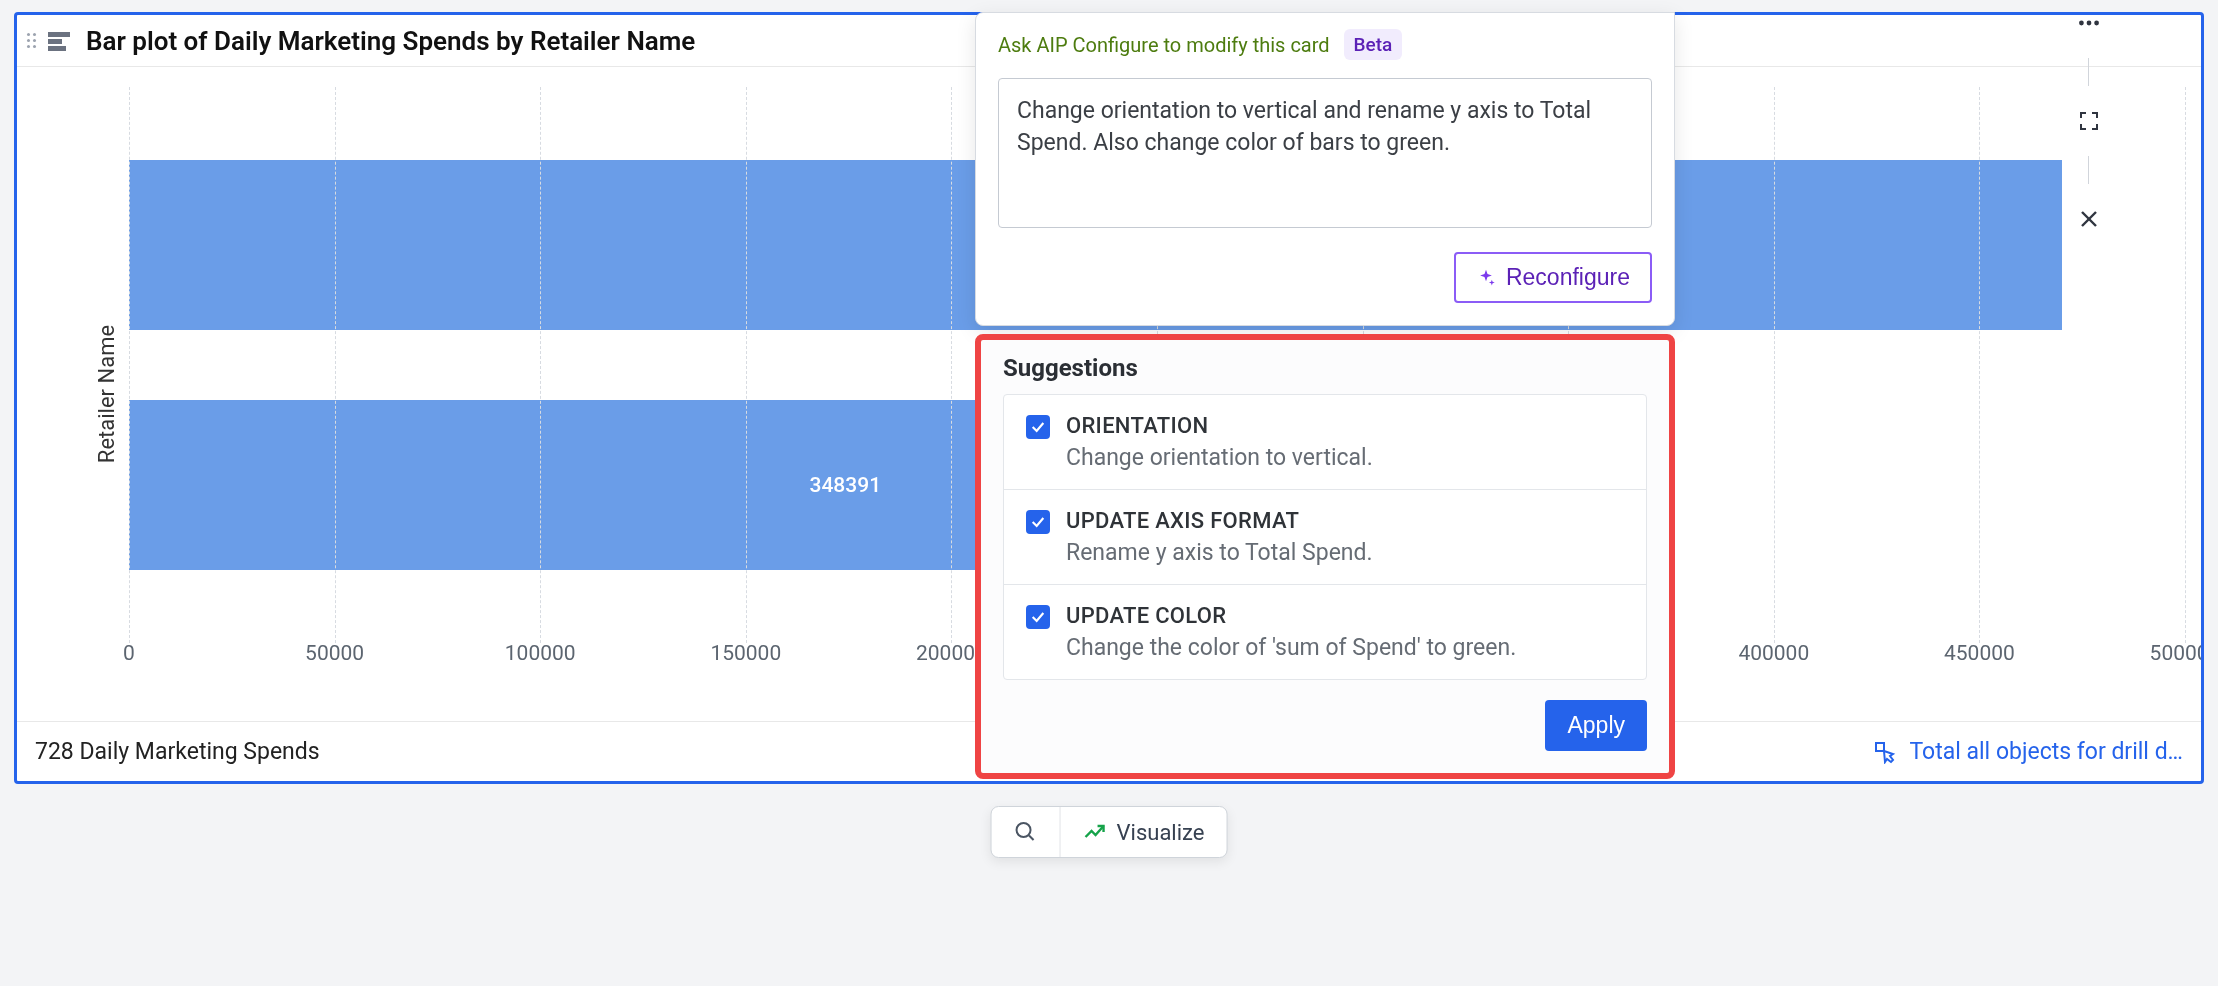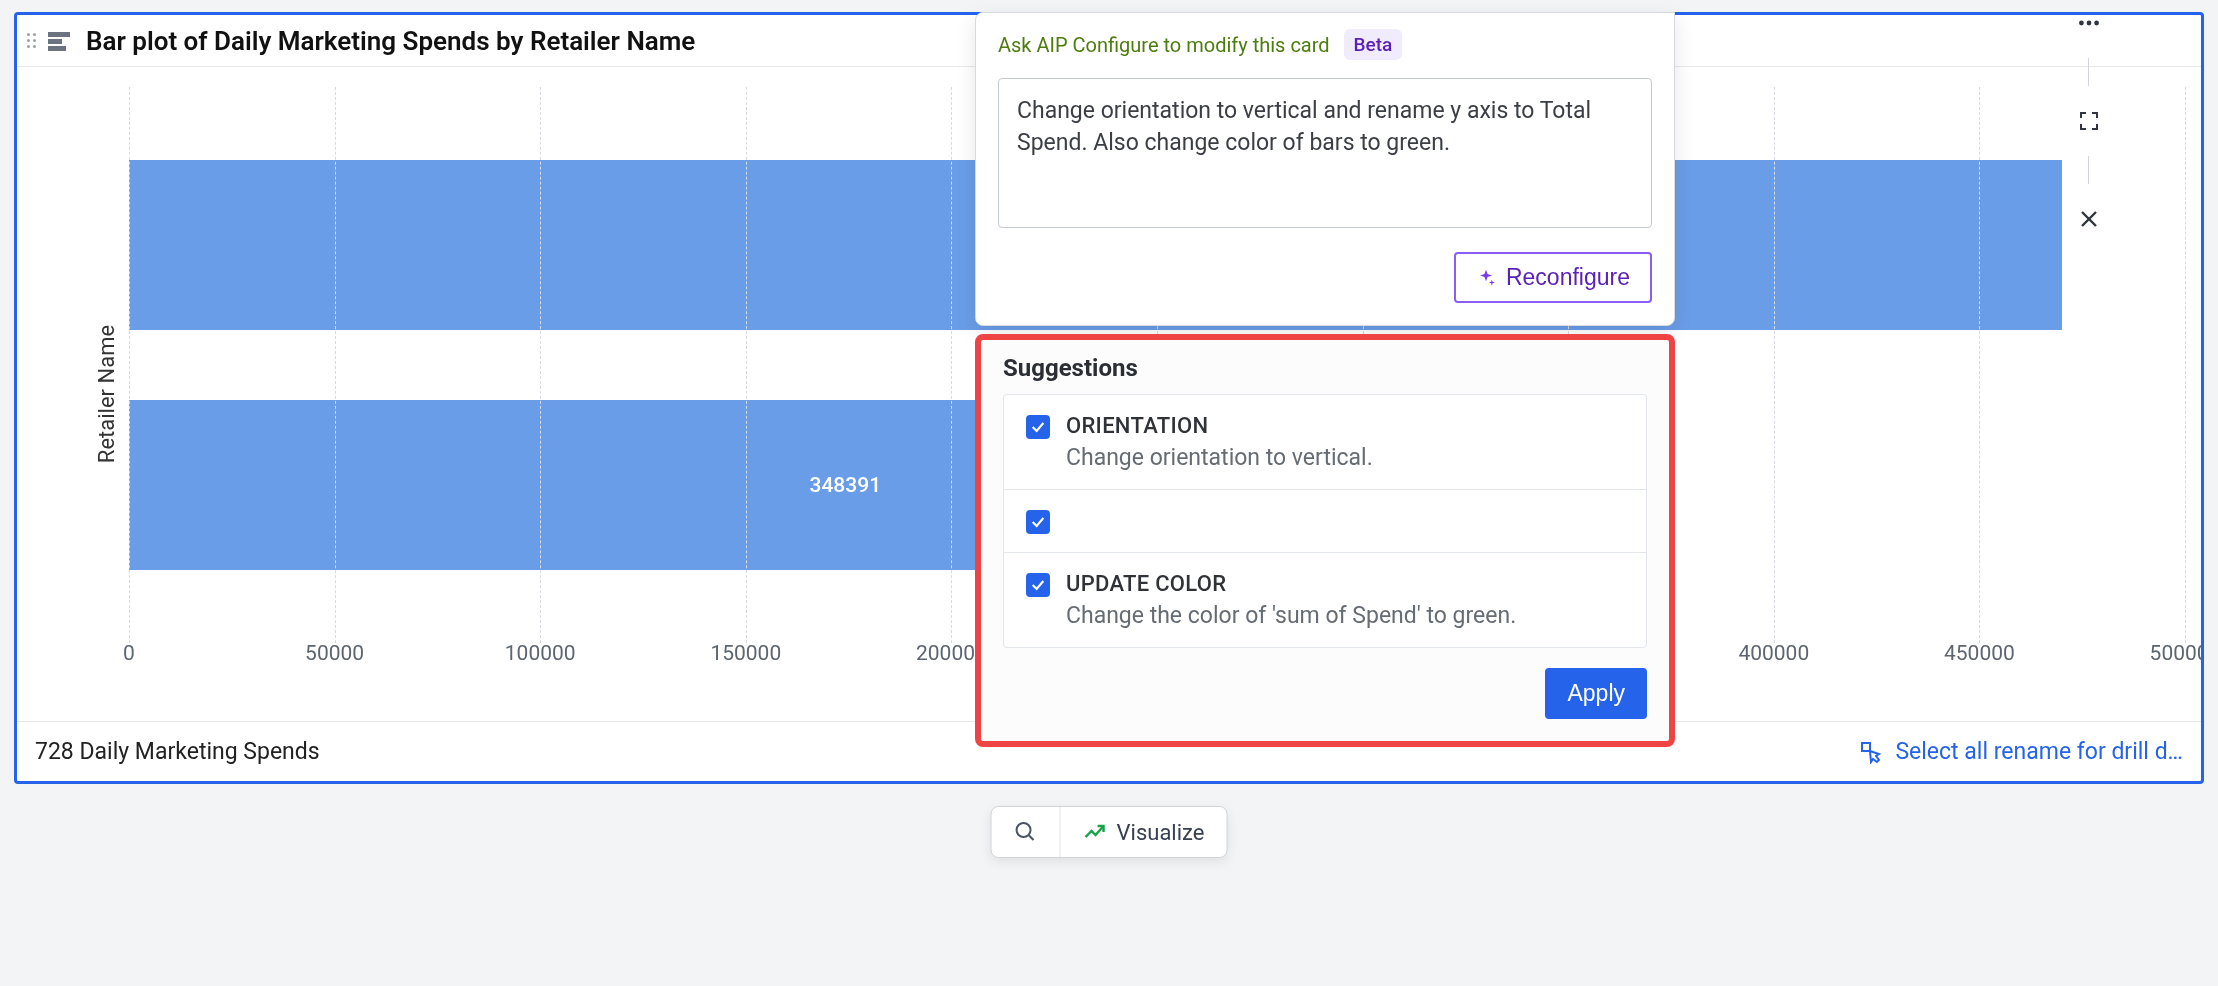--- a/index.html
+++ b/index.html
@@ -364,21 +364,21 @@
         </div>
     </div>
 
     <div class="card-footer">
       <span>728 Daily Marketing Spends</span>
       <div class="footer-right">
         <svg width="24" height="24" viewBox="0 0 24 24" fill="none" stroke="#2563eb" stroke-width="2">
             <rect x="3" y="3" width="8" height="8"></rect>
             <path d="M11 11l9 3-3 2 3 4-2 2-4-3-2 3z"></path>
           </svg>
-        <span>Select all rename for drill d…</span>
+        <span>Total all objects for drill d…</span>
       </div>
     </div>
   </div>
 
   <div class="panel">
     <div class="panel-top">
       <div class="panel-top-header">
         <span class="panel-title">Ask AIP Configure to modify this card</span>
         <span class="beta">Beta</span>
       </div>
@@ -409,20 +409,24 @@
               <div class="sugg-head">ORIENTATION</div>
               <div class="sugg-desc">Change orientation to vertical.</div>
             </div>
           </div>
           <div class="sugg-item">
             <div class="chk">
               <svg width="16" height="16" viewBox="0 0 24 24" fill="none" stroke="#fff" stroke-width="3.2">
                 <polyline points="4 12 10 18 20 6"></polyline>
               </svg>
             </div>
+            <div class="sugg-text">
+              <div class="sugg-head">UPDATE AXIS FORMAT</div>
+              <div class="sugg-desc">Rename y axis to Total Spend.</div>
+            </div>
           </div>
           <div class="sugg-item">
             <div class="chk">
               <svg width="16" height="16" viewBox="0 0 24 24" fill="none" stroke="#fff" stroke-width="3.2">
                 <polyline points="4 12 10 18 20 6"></polyline>
               </svg>
             </div>
             <div class="sugg-text">
               <div class="sugg-head">UPDATE COLOR</div>
               <div class="sugg-desc">Change the color of 'sum of Spend' to green.</div>

